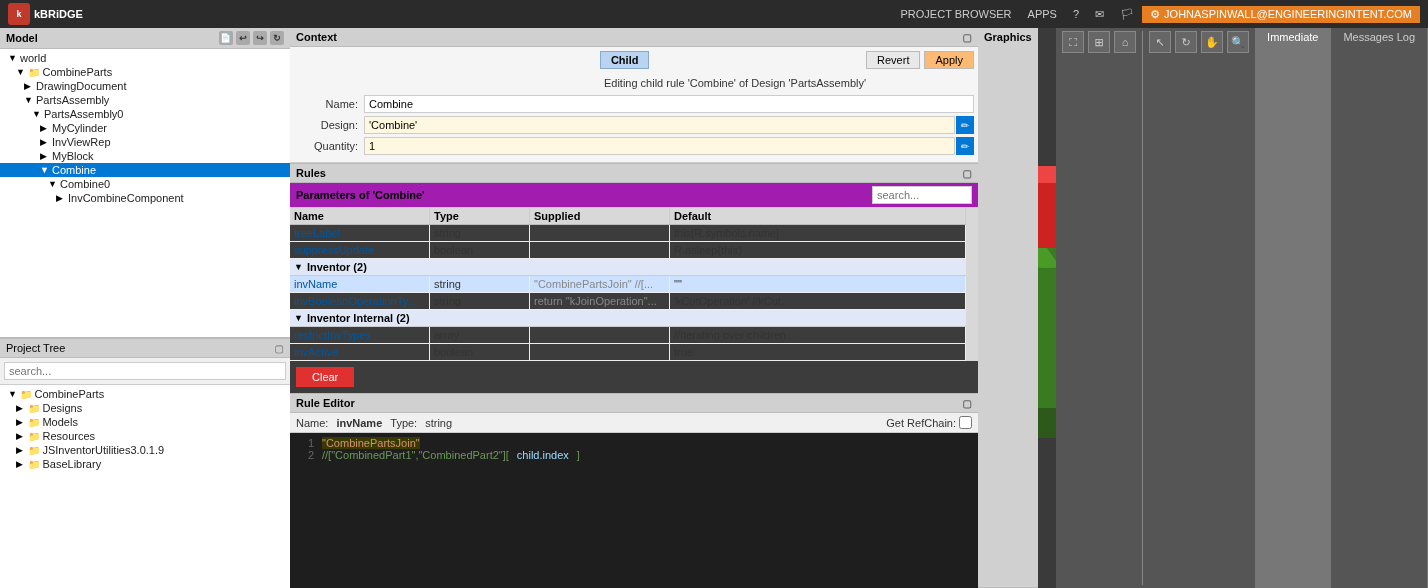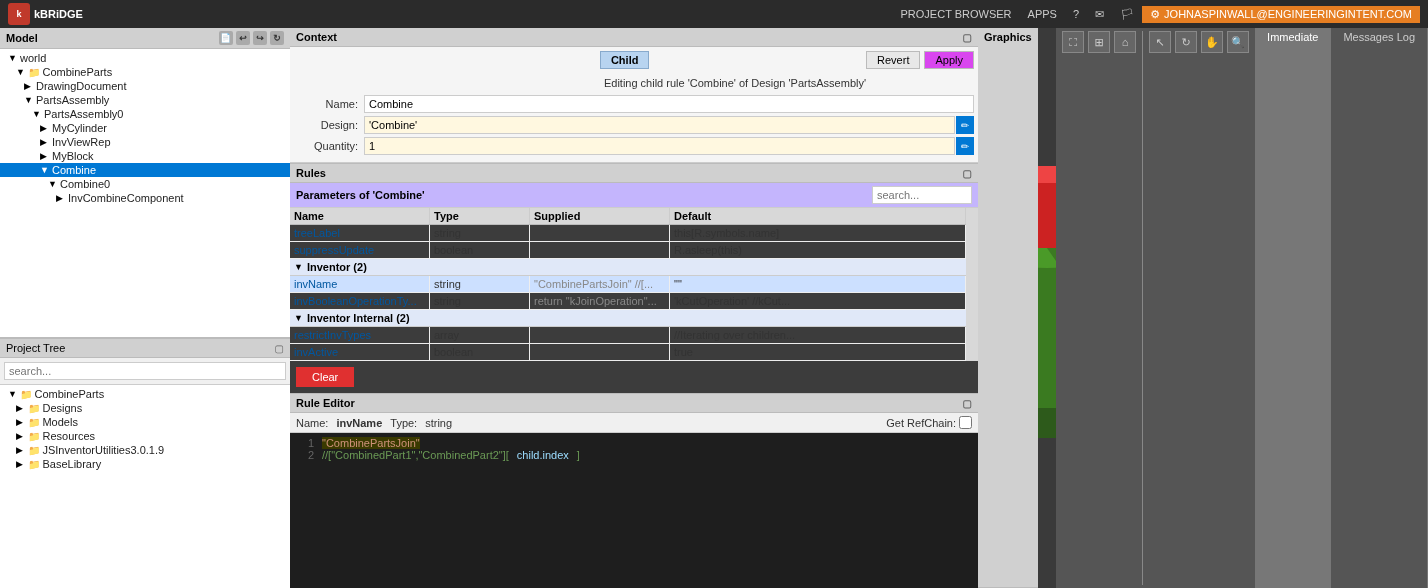--- a/index.html
+++ b/index.html
@@ -45,25 +45,25 @@
     .child-tab { display: inline-block; background: #b8d4f0; border: 1px solid #88aacc; padding: 2px 10px; font-size: 11px; font-weight: bold; margin-bottom: 4px; }
     .editing-label { font-size: 11px; color: #333; margin-bottom: 6px; padding-left: 4px; }
     .form-row { display: flex; align-items: center; margin-bottom: 3px; }
     .form-label { width: 70px; font-size: 11px; color: #333; text-align: right; padding-right: 6px; }
     .form-input { flex: 1; background: #fff; border: 1px solid #ccc; padding: 2px 4px; font-size: 11px; }
     .form-input-with-btn { flex: 1; display: flex; align-items: center; }
     .form-input-with-btn input { flex: 1; background: #fff8e0; border: 1px solid #ccc; padding: 2px 4px; font-size: 11px; }
     .form-btn { width: 18px; height: 18px; background: #0078d4; border: none; cursor: pointer; color: #fff; font-size: 10px; display: flex; align-items: center; justify-content: center; margin-left: 1px; }
     .revert-apply { display: flex; justify-content: flex-end; gap: 4px; margin-bottom: 2px; }
     .btn-revert, .btn-apply { padding: 2px 10px; border: 1px solid #bbb; background: #e8e8e8; cursor: pointer; font-size: 11px; }
-    .btn-apply { background: #d946ef; }
+    .btn-apply { background: #fdba74; }
 
     
     .rules-header { background: #d0d0d0; padding: 3px 6px; font-weight: bold; font-size: 11px; border-bottom: 1px solid #bbb; display: flex; align-items: center; justify-content: space-between; }
-    .rules-toolbar { display: flex; align-items: center; justify-content: space-between; padding: 3px 6px; background: #c4b5fd; border-bottom: 1px solid #ccc; }
+    .rules-toolbar { display: flex; align-items: center; justify-content: space-between; padding: 3px 6px; background: #a21caf; border-bottom: 1px solid #ccc; }
     .rules-title { font-size: 11px; font-weight: bold; }
     .rules-search { background: #fff; border: 1px solid #ccc; padding: 2px 4px; font-size: 11px; width: 100px; color: #999; }
     .table-header { display: flex; background: #d8d8d8; border-bottom: 1px solid #bbb; }
     .th { font-size: 11px; font-weight: bold; padding: 2px 4px; border-right: 1px solid #ccc; }
     .th-name { width: 140px; }
     .th-type { width: 100px; }
     .th-supplied { width: 140px; }
     .th-default { flex: 1; }
     .table-body { overflow-y: auto; max-height: 160px; }
     .table-row { display: flex; border-bottom: 1px solid #eee; }

